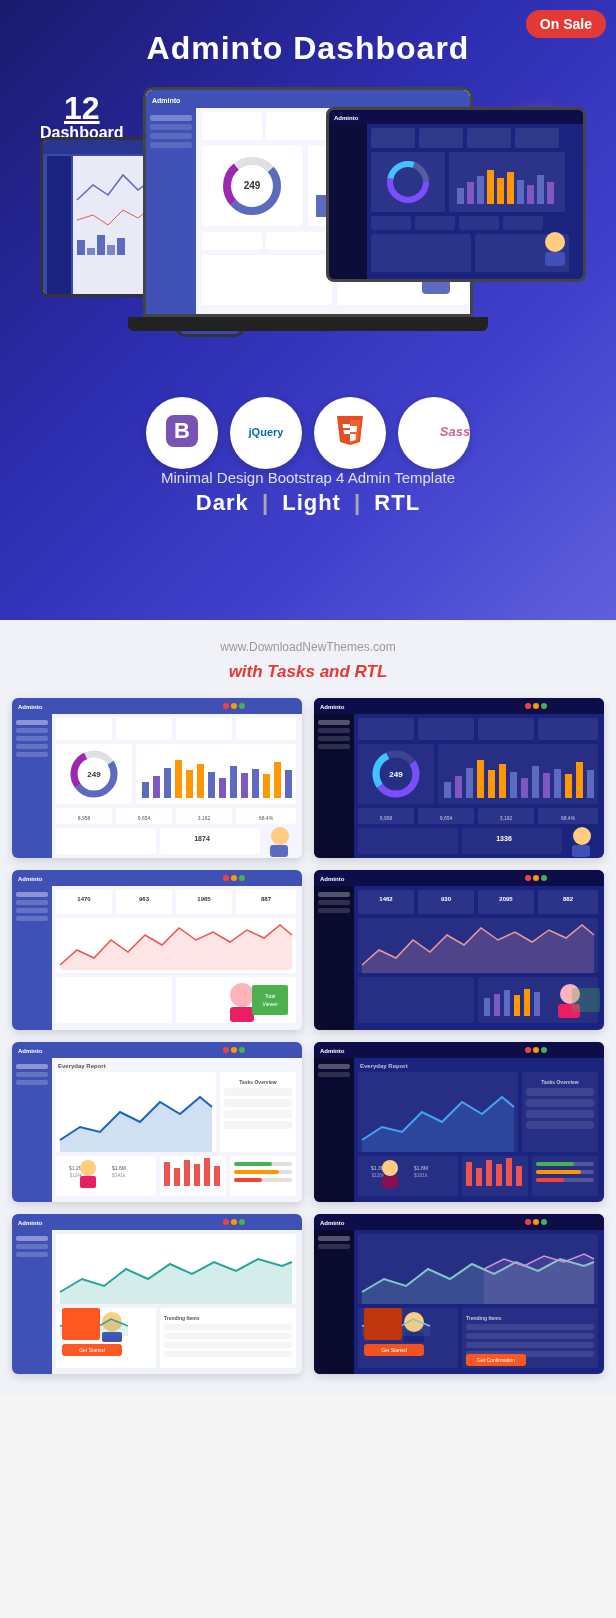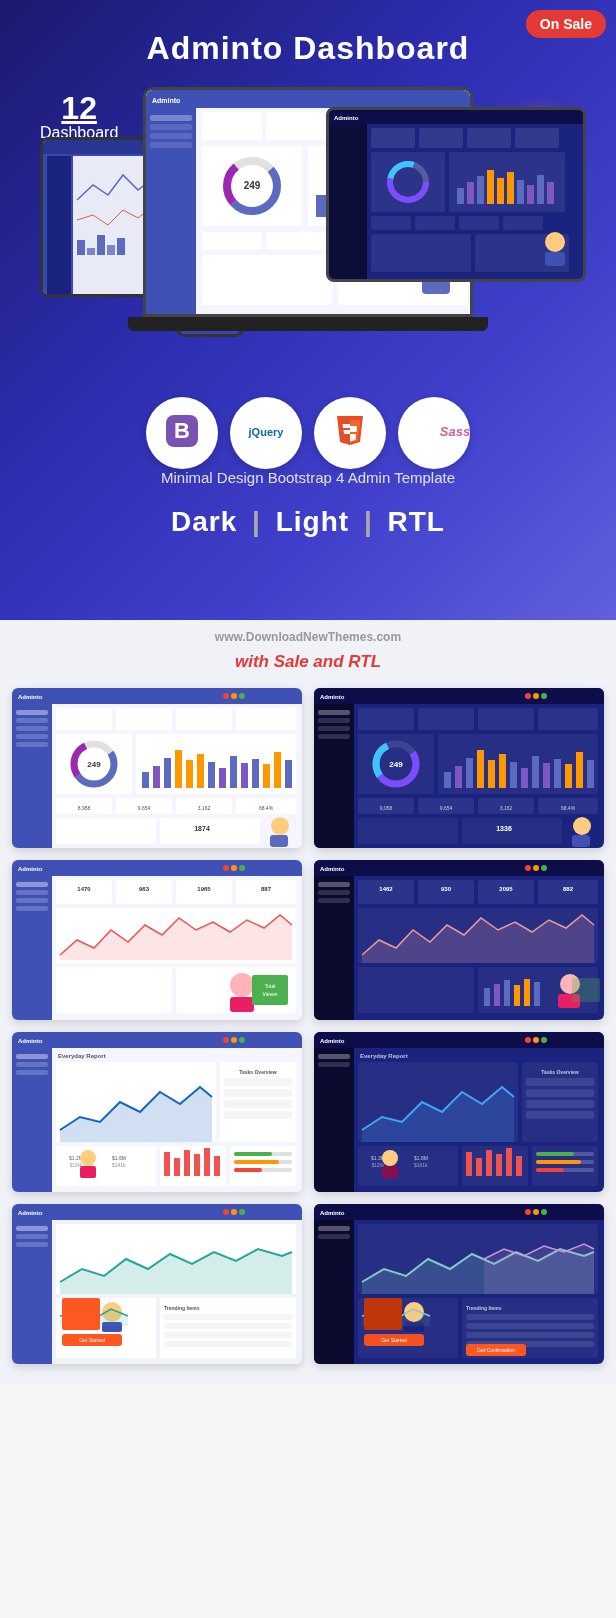--- a/index.html
+++ b/index.html
@@ -144,21 +144,21 @@
       text-align: center;
     }
     .dashboard-count .count-num {
       font-size: 32px;
       font-weight: bold;
       line-height: 1;
       text-decoration: underline;
     }
     .dashboard-count .count-label {
       font-size: 16px;
-      font-weight: 400;
+      font-weight: 700;
     }
 
     
     .elite-badge {
       position: absolute;
       right: 20px;
       top: 30px;
       text-align: center;
     }
     .elite-badge-icon {
@@ -213,43 +213,42 @@
     .sass-icon { color: #cc6699; margin-left: 41px; }
 
     .hero-subtitle {
       color: #e0e0e0;
       font-size: 15px;
       text-align: center;
     }
 
     .hero-modes {
       color: #fff;
-      font-size: 28px;
+      font-size: 22px;
       font-weight: 600;
       text-align: center;
-      margin-top: 20px;
+      margin-top: 4px;
       letter-spacing: 1px;
     }
     .hero-modes .separator {
       color: #aaa;
       margin: 0 6px;
     }
 
     
     .main-content {
       background: #f0f2f8;
       padding: 0 0 20px;
     }
 
     .watermark {
       text-align: center;
       color: #999;
       font-size: 12px;
-      padding: 10px 0 4px;
-      font-weight: bold;
+      padding: 20px 0 4px;
     }
 
     .section-title {
       text-align: center;
       font-size: 28px;
       font-weight: 800;
       color: #1a1a5e;
       padding: 10px 20px 4px;
     }
 
@@ -482,21 +481,21 @@
     <span>Light</span>
     <span class="separator">|</span>
     <span>RTL</span>
   </div>
 </section>
 
 <div class="main-content">
 
   <p class="watermark">www.DownloadNewThemes.com</p>
 
-  <p class="section-subtitle">with Sale and RTL</p>
+  <p class="section-subtitle">with Tasks and RTL</p>
 
   <div class="dashboard-grid">
 
     <div class="dashboard-thumb">
       <svg width="100%" height="100%" viewBox="0 0 290 160">
         <rect width="290" height="160" fill="#f5f5ff"></rect>
         <rect width="290" height="16" fill="#3f51b5"></rect>
         <text x="6" y="11" font-size="6" fill="white" font-weight="bold">Adminto</text>
         <circle cx="214" cy="8" r="3" fill="#f44336"></circle>
         <circle cx="222" cy="8" r="3" fill="#ff9800"></circle>

